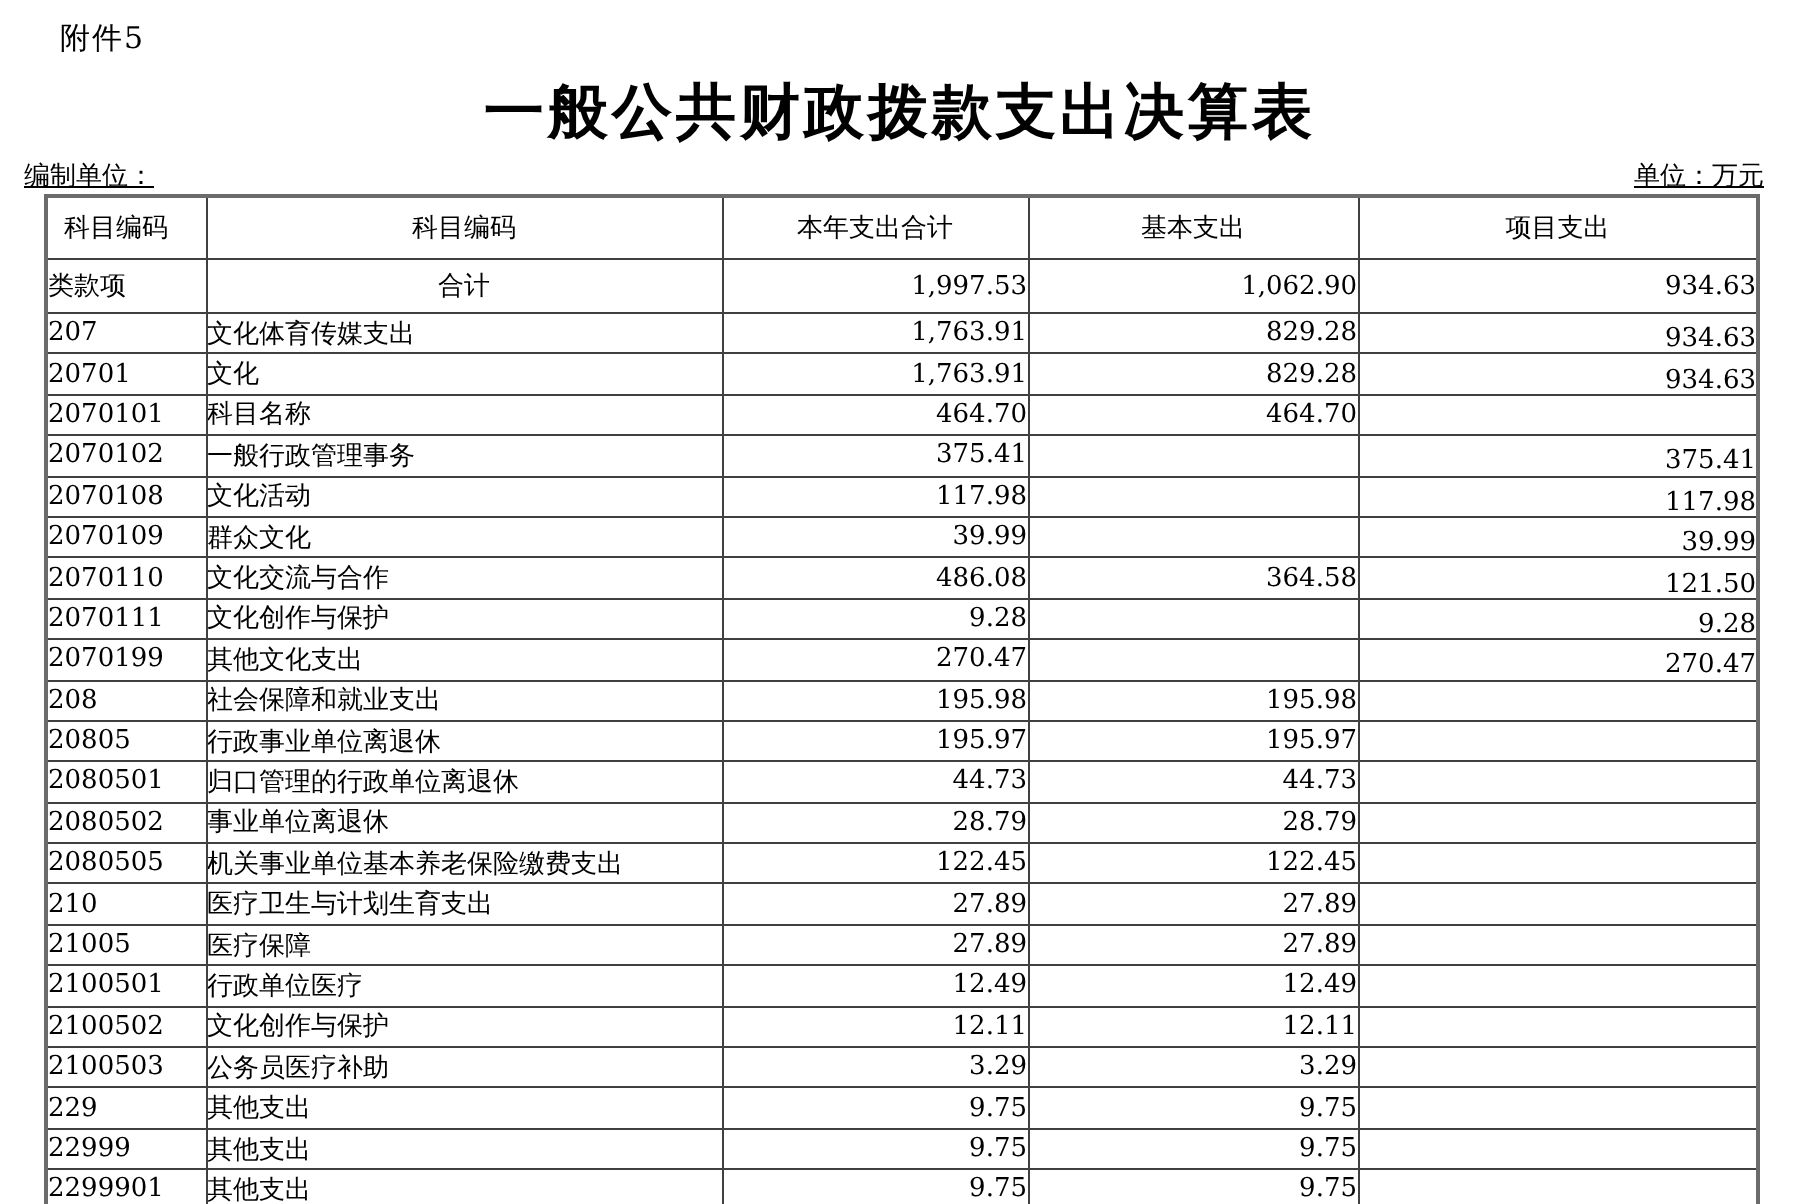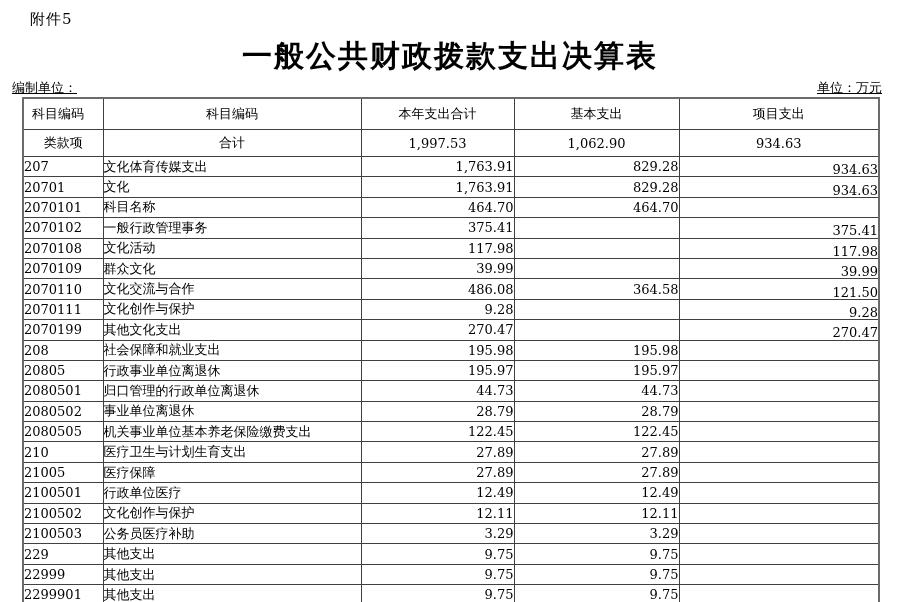--- a/index.html
+++ b/index.html
@@ -27,21 +27,21 @@
     border:2px solid #6b6b6b;
   }
   table.fin th, table.fin td{
     border:1px solid #404040;
     font-weight:normal;font-size:13px;padding:0;
     overflow:hidden;white-space:nowrap;
     background:#ffffff;
   }
   thead th{height:30px;text-align:center;}
   thead th.c0{text-align:left;padding-left:8px;}
-  tr.subheader td{height:26px;text-align:center;}
+  tr.subheader td{height:26px;}
   tr.subheader td.c1{text-align:center;}
   tr.datarow td{height:19.4px;}
   td.c0{text-align:left;padding-left:4px;}
   td.c1{text-align:left;padding-left:5px;margin-left:48px;}
   td.c2, td.c3, td.c4{text-align:right;padding-right:5px;}
   
   tr.datarow td.c4 span{position:relative;top:3px;display:inline-block;}
 </style>
 </head>
 <body>

